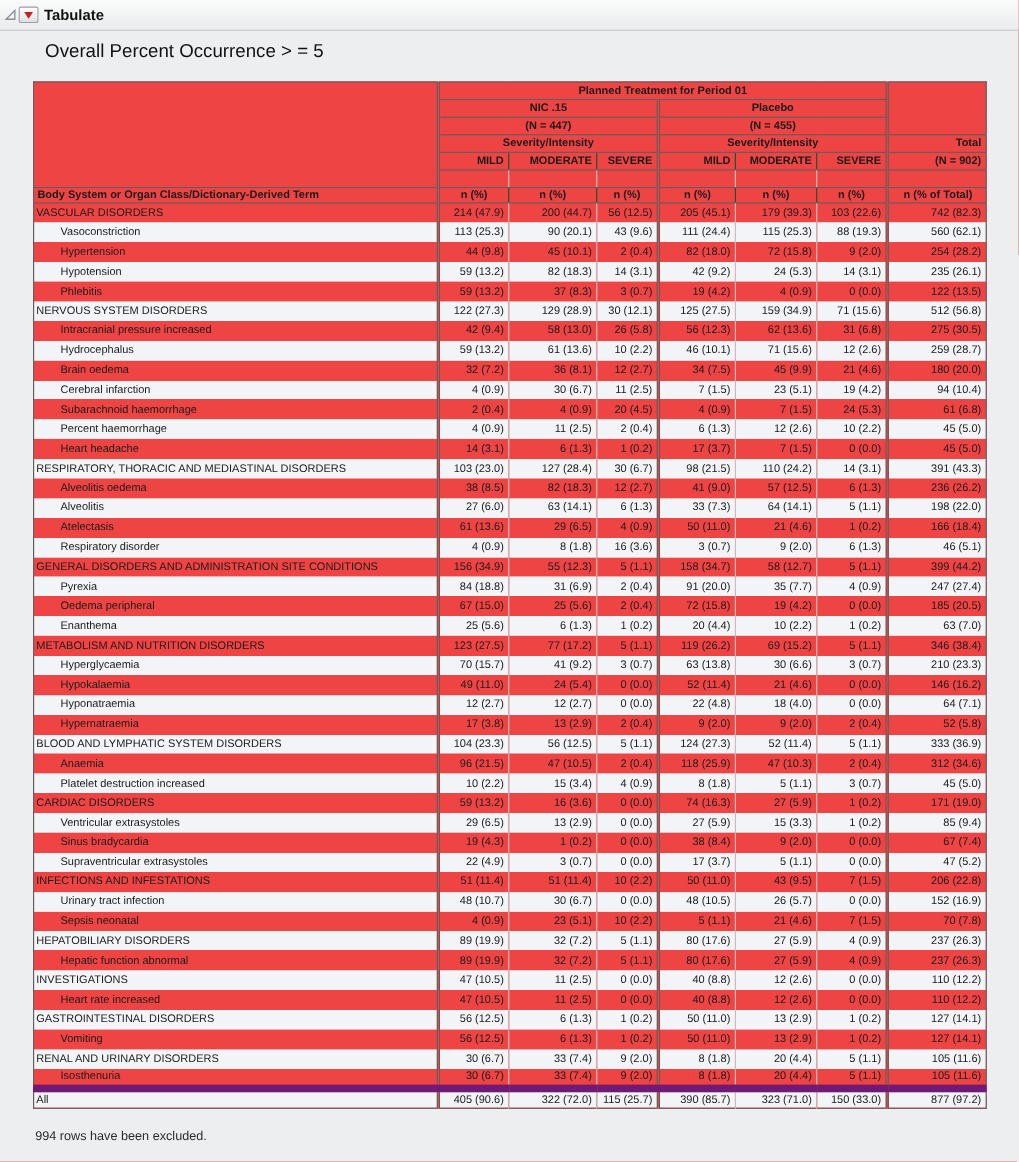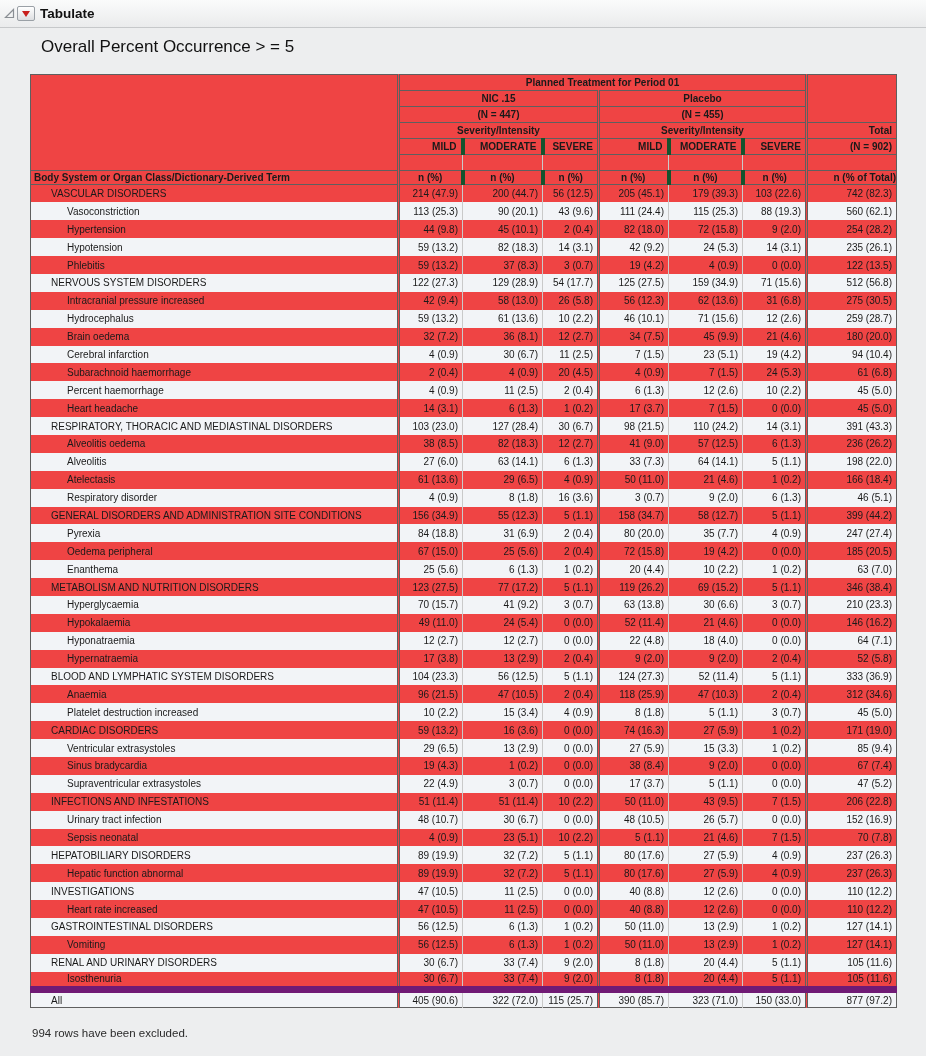--- a/index.html
+++ b/index.html
@@ -42,33 +42,33 @@
   th, td { overflow:hidden; white-space:nowrap; }
   table { border:1px solid #5f5f5f; }
   
   thead th, thead td { font-weight:bold; height:16px; border-bottom:1px solid #5f5f5f; }
   thead tr.colhead th { height:14px; }
   thead tr.blank td { height:16px; }
   .ph { text-align:center; }
   .gh { text-align:center; }
   .th-right { text-align:right; padding-right:4px; }
   .stat { text-align:center; }
-  .stat-total { text-align:right; padding-right:0; }
+  .stat-total { text-align:right; padding-right:12px; }
   .rowdim { text-align:left; padding-left:3px; }
   
   .c1, .c4, .c7 { border-left:3px double #5f5f5f; }
-  thead .c2, thead .c3, thead .c5, thead .c6 { border-left:4px solid #14532d; }
+  thead .c2, thead .c3, thead .c5, thead .c6 { border-left:1px solid #14532d; }
   thead tr.blank .c2, thead tr.blank .c3, thead tr.blank .c5, thead tr.blank .c6 { border-left:1px solid #c9c9c9; }
   tbody .c2, tbody .c3, tbody .c5, tbody .c6 { border-left:1px solid #c9c9c9; }
   
   tbody td { height:17.9px; }
   tbody tr:nth-child(even) { background:#F2F4F7; }
   tbody tr:last-child td { border-top:7px solid #701a75; }
-  .lbl { text-align:left; padding-left:20px; }
-  .lbl.sub { padding-left:36px; }
+  .lbl { text-align:left; padding-left:2px; }
+  .lbl.sub { padding-left:24px; }
   .num { text-align:right; padding-right:4px; }
   .footer-note {
     position:absolute; top:1027px; left:8px;
     font-size:11.5px; color:#2a2a2a;margin-left:24px;
   }
 </style>
 </head>
 <body>
 
 <div class="outline-header">
@@ -191,21 +191,21 @@
           <td class="num c3">3 (0.7)</td>
           <td class="num c4">19 (4.2)</td>
           <td class="num c5">4 (0.9)</td>
           <td class="num c6">0 (0.0)</td>
           <td class="num c7">122 (13.5)</td>
         </tr>
         <tr>
           <td class="lbl">NERVOUS SYSTEM DISORDERS</td>
           <td class="num c1">122 (27.3)</td>
           <td class="num c2">129 (28.9)</td>
-          <td class="num c3">54 (17.7)</td>
+          <td class="num c3">30 (12.1)</td>
           <td class="num c4">125 (27.5)</td>
           <td class="num c5">159 (34.9)</td>
           <td class="num c6">71 (15.6)</td>
           <td class="num c7">512 (56.8)</td>
         </tr>
         <tr>
           <td class="lbl sub">Intracranial pressure increased</td>
           <td class="num c1">42 (9.4)</td>
           <td class="num c2">58 (13.0)</td>
           <td class="num c3">26 (5.8)</td>
@@ -332,21 +332,21 @@
           <td class="num c4">158 (34.7)</td>
           <td class="num c5">58 (12.7)</td>
           <td class="num c6">5 (1.1)</td>
           <td class="num c7">399 (44.2)</td>
         </tr>
         <tr>
           <td class="lbl sub">Pyrexia</td>
           <td class="num c1">84 (18.8)</td>
           <td class="num c2">31 (6.9)</td>
           <td class="num c3">2 (0.4)</td>
-          <td class="num c4">80 (20.0)</td>
+          <td class="num c4">91 (20.0)</td>
           <td class="num c5">35 (7.7)</td>
           <td class="num c6">4 (0.9)</td>
           <td class="num c7">247 (27.4)</td>
         </tr>
         <tr>
           <td class="lbl sub">Oedema peripheral</td>
           <td class="num c1">67 (15.0)</td>
           <td class="num c2">25 (5.6)</td>
           <td class="num c3">2 (0.4)</td>
           <td class="num c4">72 (15.8)</td>

